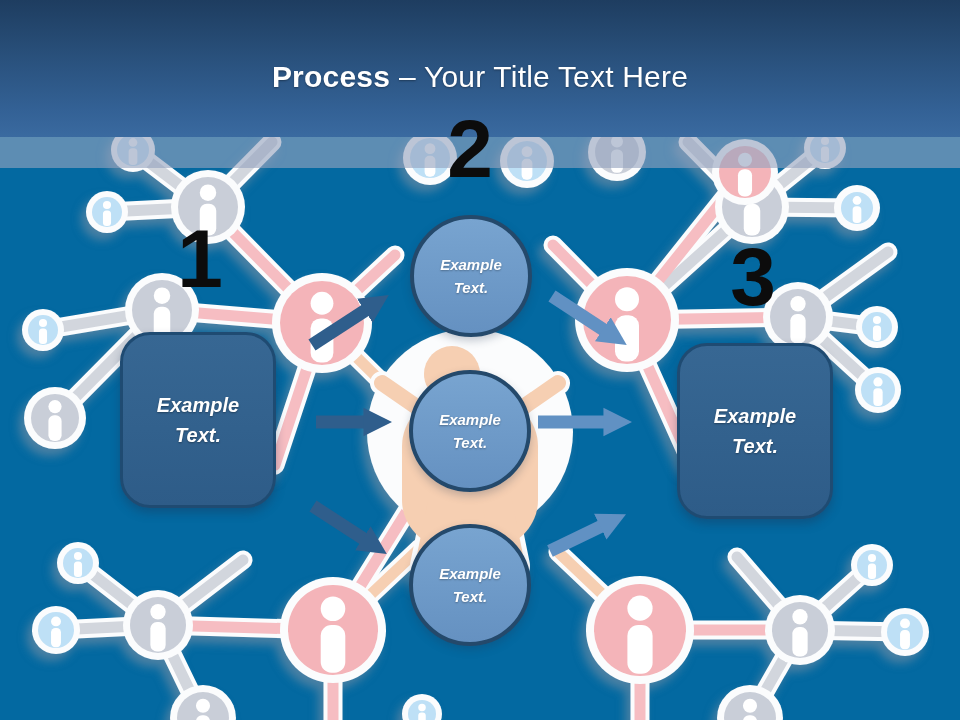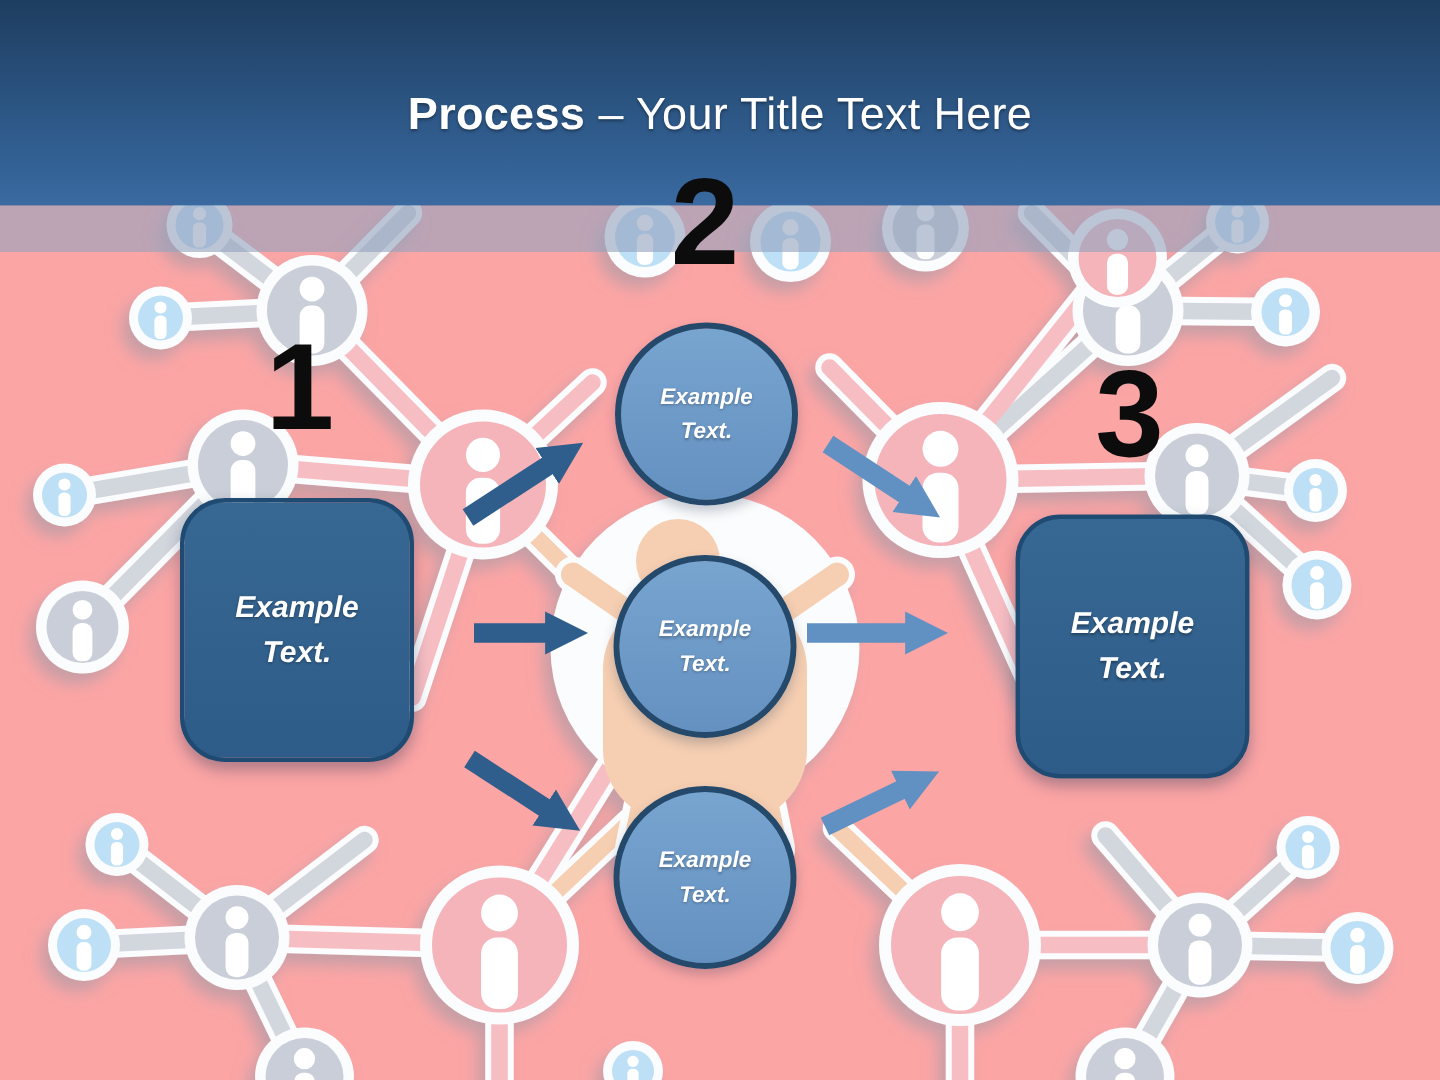--- a/index.html
+++ b/index.html
@@ -1,16 +1,16 @@
 <!DOCTYPE html>
 <html><head>
 <meta charset="utf-8">
 <style>
   html,body{margin:0;padding:0;}
-  .slide{position:relative;width:960px;height:720px;overflow:hidden;background:#fca5a5;
+  .slide{position:relative;width:960px;height:720px;overflow:hidden;background:#0369a1;
          font-family:"Liberation Sans",sans-serif;}
   .bg-net{position:absolute;left:0;top:0;width:960px;height:720px;z-index:1;}
   .band{position:absolute;left:0;top:137px;width:100%;height:31px;
         background:rgba(148,163,190,0.62);z-index:2;}
   .header{position:absolute;left:0;top:0;width:100%;height:137px;z-index:3;
           background:linear-gradient(180deg,#1E3D60 0%,#2A527E 45%,#336195 80%,#3A6AA0 100%);
           display:flex;align-items:center;justify-content:center;}
   .title{color:#FFFFFF;font-size:30px;letter-spacing:.2px;padding-top:16px;
          text-shadow:0 1px 2px rgba(0,0,0,.35);}
   .title .bold{font-weight:bold;}

